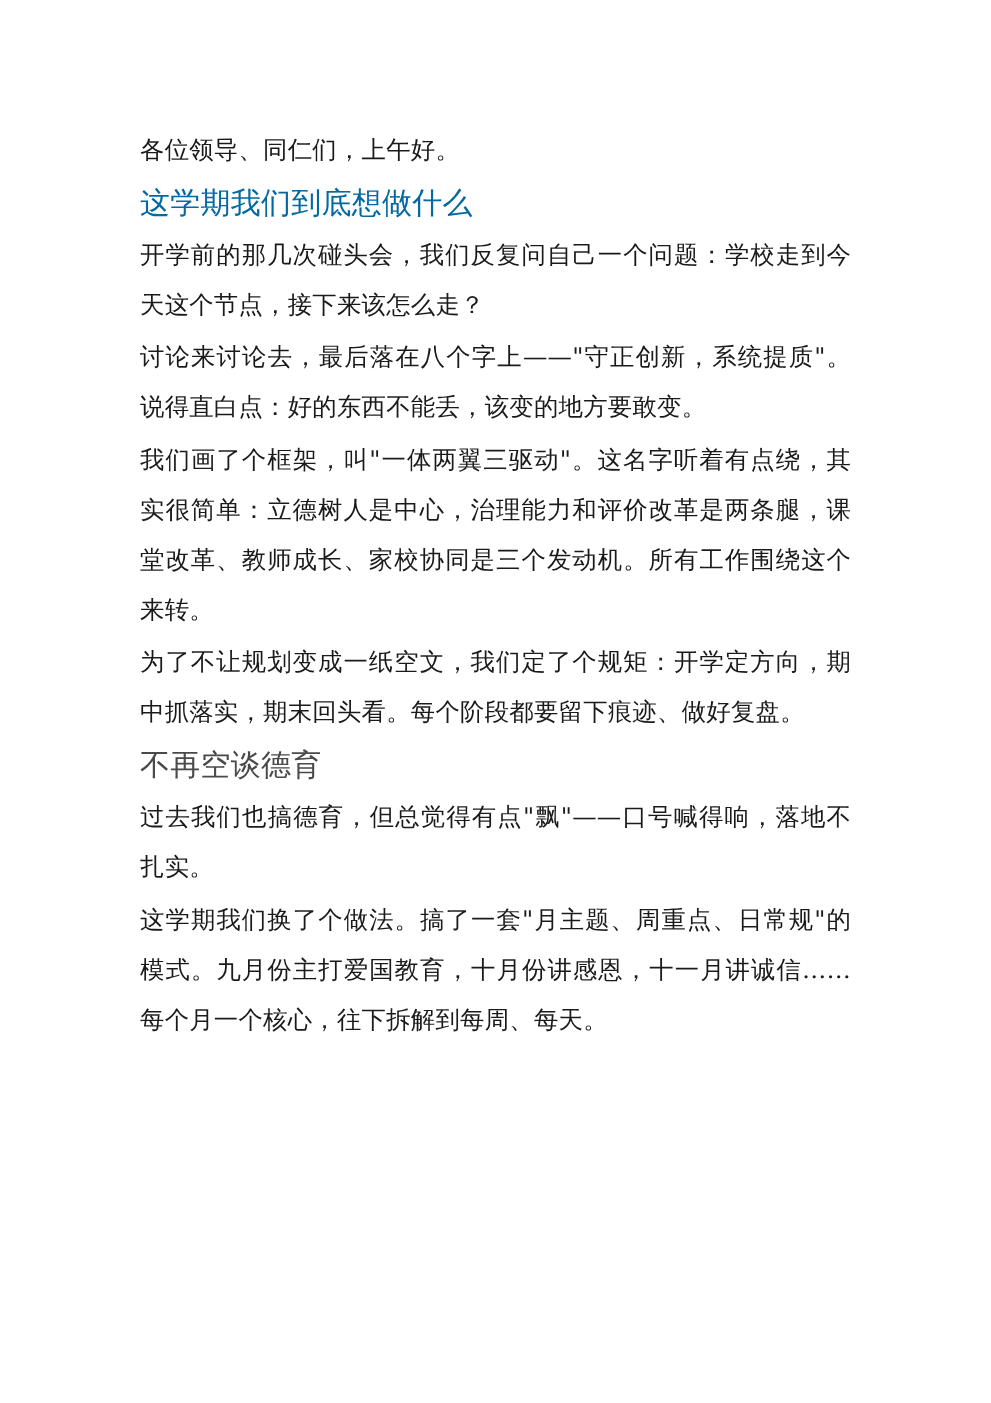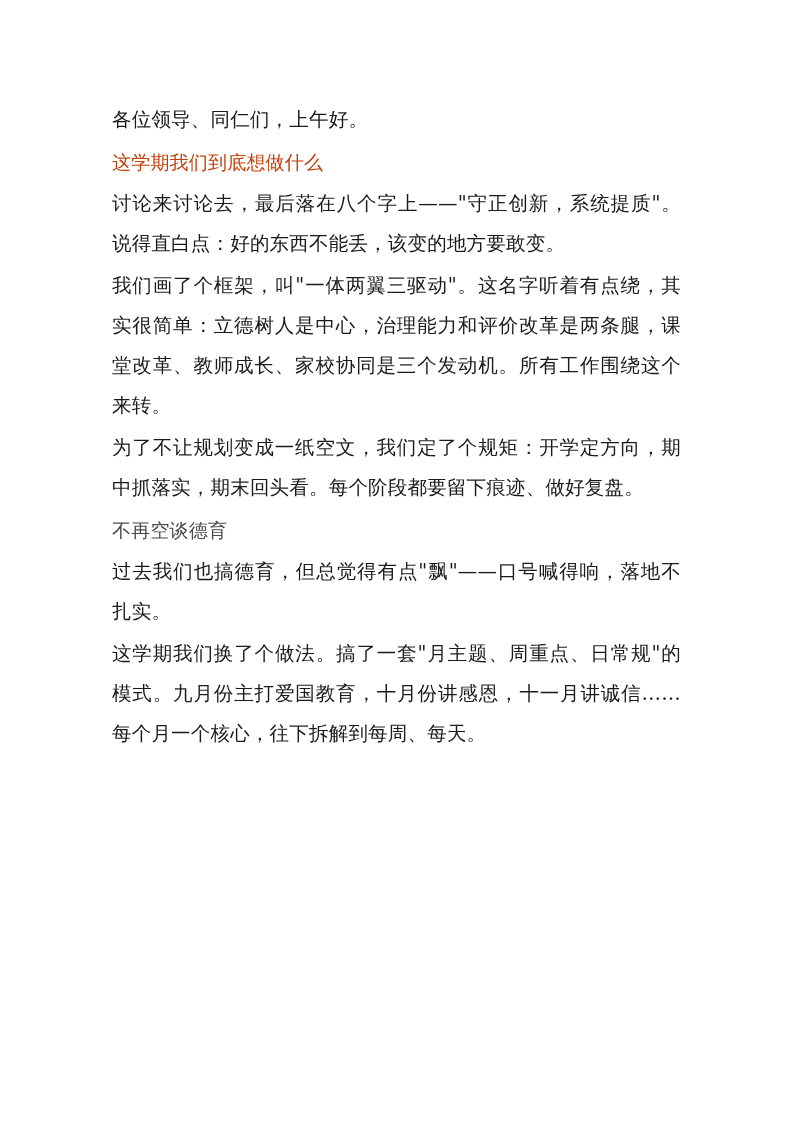--- a/index.html
+++ b/index.html
@@ -30,42 +30,43 @@
     font-size: 19.5px;
     line-height: 40px;
     letter-spacing: 0.2px;
     text-align: justify;
     text-justify: inter-ideograph;
     color: #1a1a1a;
     font-family: "DejaVu Serif", "Liberation Serif", serif;
   }
   p.heading {
     margin: 0 0 2px 0;
-    font-size: 19px;
+    font-size: 24px;
     line-height: 40px;
     letter-spacing: 0.2px;
-    color: #c2410c;
+    color: #0369a1;
     font-family: "DejaVu Sans", "Liberation Sans", sans-serif;
   }
   p.subheading {
     margin: 0 0 2px 0;
-    font-size: 19px;
+    font-size: 24px;
     line-height: 40px;
     letter-spacing: 0.2px;
     color: #4a4a4a;
     font-family: "DejaVu Sans", "Liberation Sans", sans-serif;
   }
 </style>
 </head>
 <body>
 
 <div class="page">
   <div class="doc-body">
     <p class="para">各位领导、同仁们，上午好。</p>
     <p class="heading">这学期我们到底想做什么</p>
+    <p class="para">开学前的那几次碰头会，我们反复问自己一个问题：学校走到今天这个节点，接下来该怎么走？</p>
     <p class="para">讨论来讨论去，最后落在八个字上——"守正创新，系统提质"。说得直白点：好的东西不能丢，该变的地方要敢变。</p>
     <p class="para">我们画了个框架，叫"一体两翼三驱动"。这名字听着有点绕，其实很简单：立德树人是中心，治理能力和评价改革是两条腿，课堂改革、教师成长、家校协同是三个发动机。所有工作围绕这个来转。</p>
     <p class="para">为了不让规划变成一纸空文，我们定了个规矩：开学定方向，期中抓落实，期末回头看。每个阶段都要留下痕迹、做好复盘。</p>
     <p class="subheading">不再空谈德育</p>
     <p class="para">过去我们也搞德育，但总觉得有点"飘"——口号喊得响，落地不扎实。</p>
     <p class="para">这学期我们换了个做法。搞了一套"月主题、周重点、日常规"的模式。九月份主打爱国教育，十月份讲感恩，十一月讲诚信……每个月一个核心，往下拆解到每周、每天。</p>
   </div>
 </div>
 
 </body></html>

